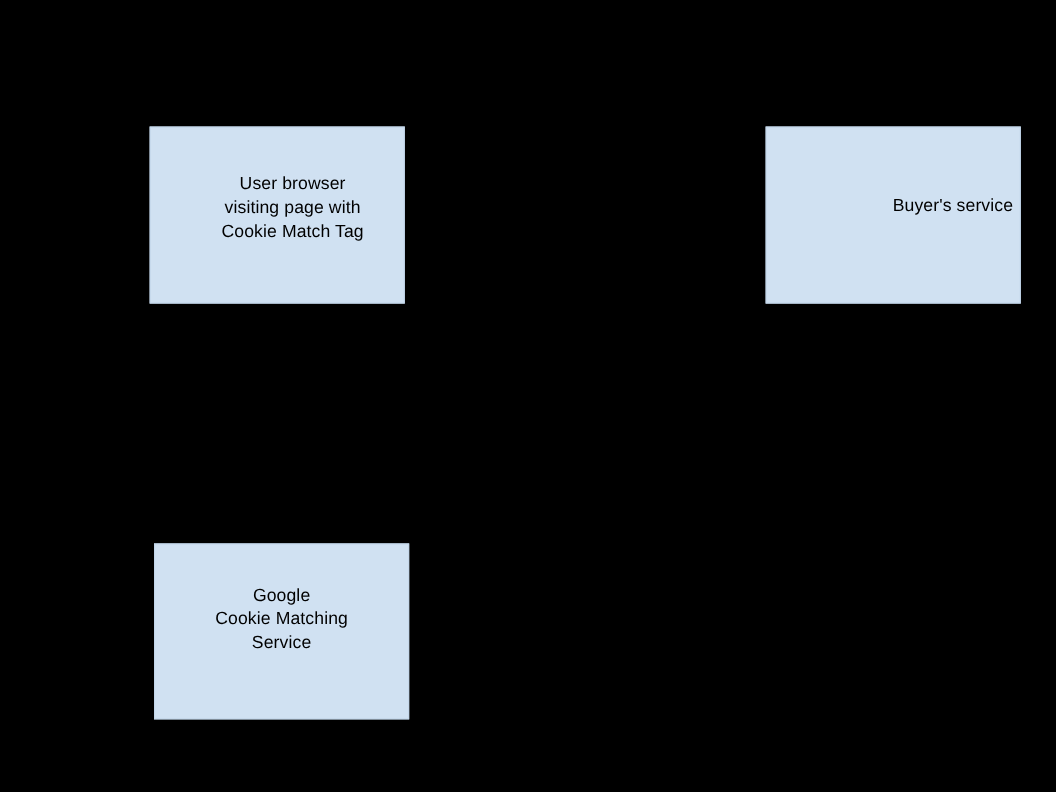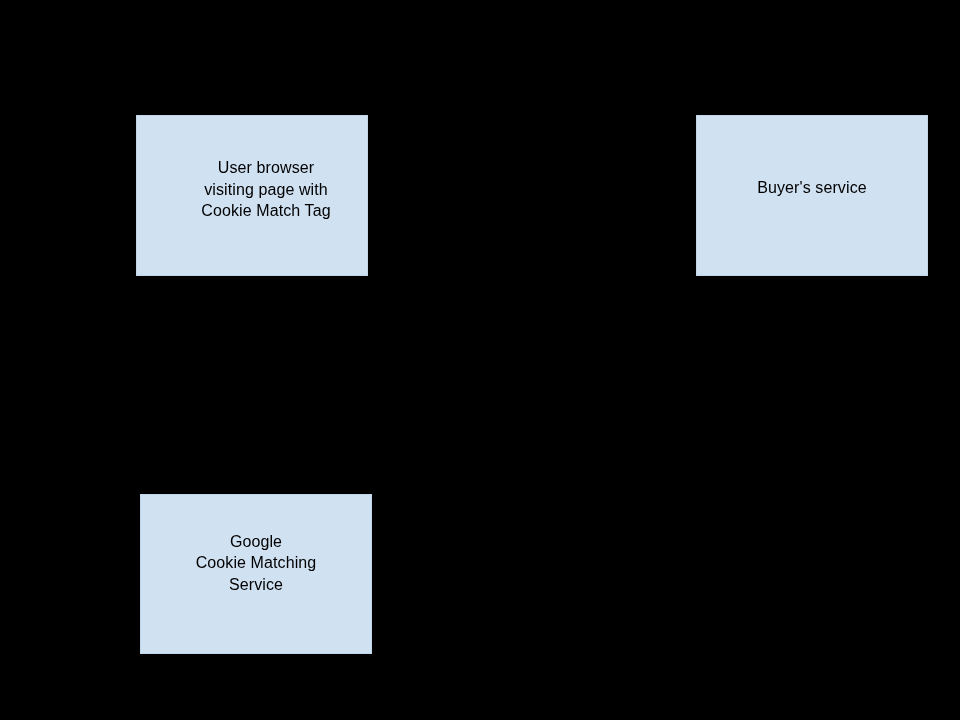--- a/index.html
+++ b/index.html
@@ -91,21 +91,21 @@
     <line x1="252" y1="276" x2="256" y2="494" stroke="#000000" stroke-width="1.5" marker-end="url(#arrowhead)"></line>
     <line x1="372" y1="574" x2="812" y2="276" stroke="#000000" stroke-width="1.5" marker-end="url(#arrowhead)"></line>
   </svg>
 
   <div class="node-box" id="node-user-browser" style="left: 136px; top: 115px; width: 232px; height: 161px; background: rgb(208, 225, 242); border-color: rgb(194, 214, 234);">
     <div class="node-label" style="color: rgb(0, 0, 0);">User browser
 visiting page with
 Cookie Match Tag</div>
   </div>
 
-  <div class="node-box" id="node-buyers-service" style="left: 696px; top: 115px; width: 232px; height: 161px; background: rgb(208, 225, 242); border-color: rgb(194, 214, 234);">
+  <div class="node-box" id="node-buyers-service" style="left: 696px; top: 115px; width: 232px; height: 161px; background: rgb(208, 225, 242); border-color: rgb(194, 214, 234); justify-content: flex-end;">
     <div class="node-label" style="color: rgb(0, 0, 0);">Buyer's service</div>
   </div>
 
   <div class="node-box" id="node-google-cookie-matching-service" style="left: 140px; top: 494px; width: 232px; height: 160px; background: rgb(208, 225, 242); border-color: rgb(194, 214, 234);">
     <div class="node-label" style="color: #000000;">Google
 Cookie Matching
 Service</div>
   </div>
 
 </div>

